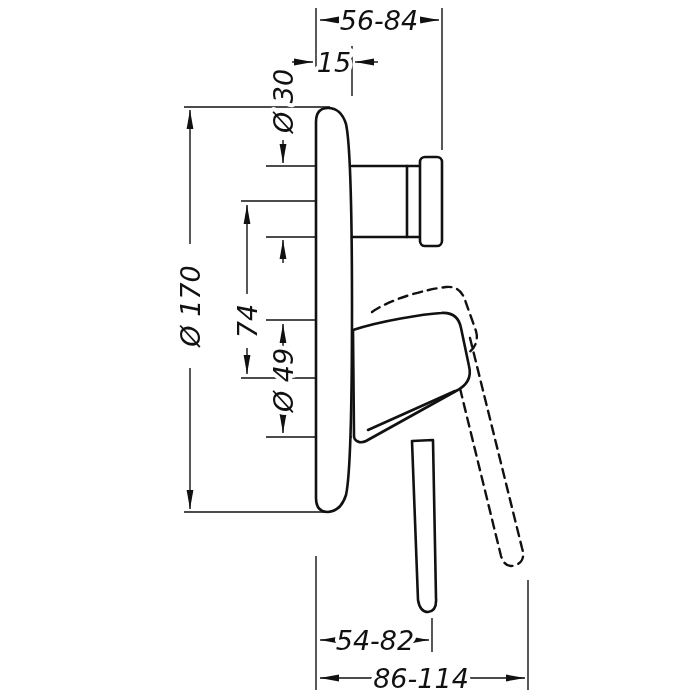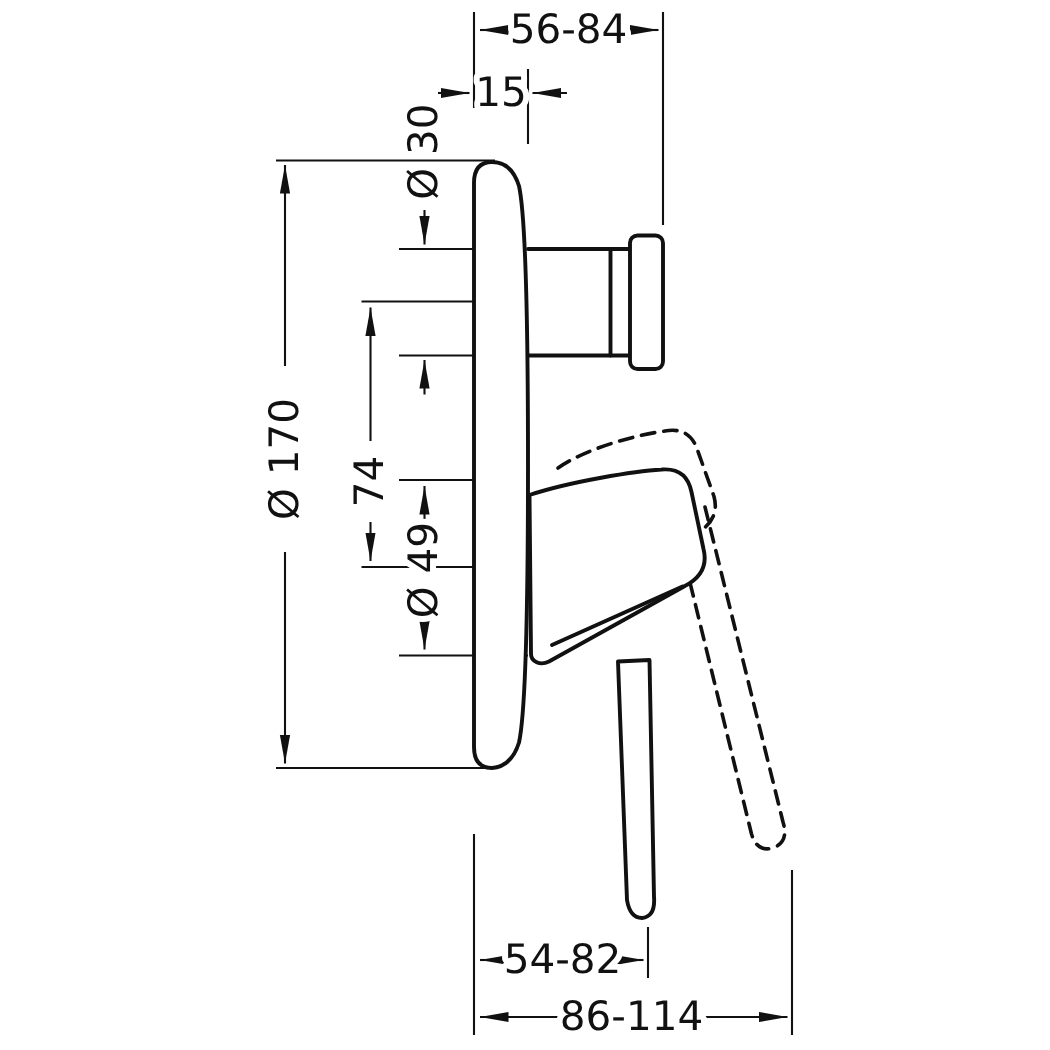--- a/index.html
+++ b/index.html
@@ -1,18 +1,19 @@
 <!DOCTYPE html>
 <html><head>
 <meta charset="utf-8">
 <style>
   html, body { margin: 0; padding: 0; background: #ffffff; }
   .stage {
     width: 700px; height: 700px; position: relative; background: #ffffff;
     font-family: "DejaVu Sans", "Liberation Sans", sans-serif;
+    font-style: italic;
   }
   svg { display: block; }
   .outline { fill: none; stroke: #111111; stroke-width: 2.6; stroke-linejoin: round; stroke-linecap: round; }
   .filled  { fill: #ffffff; stroke: #111111; stroke-width: 2.6; stroke-linejoin: round; stroke-linecap: round; }
   .thin    { fill: none; stroke: #111111; stroke-width: 1.4; stroke-linecap: butt; }
   .dashed  { fill: none; stroke: #111111; stroke-width: 2.4; stroke-dasharray: 9 6; stroke-linecap: round; stroke-linejoin: round; }
   text.dim {
     font-family: "DejaVu Sans", "Liberation Sans", sans-serif;
     font-size: 27px; fill: #111111;
     paint-order: stroke; stroke: #ffffff; stroke-width: 8px; stroke-linejoin: round;

